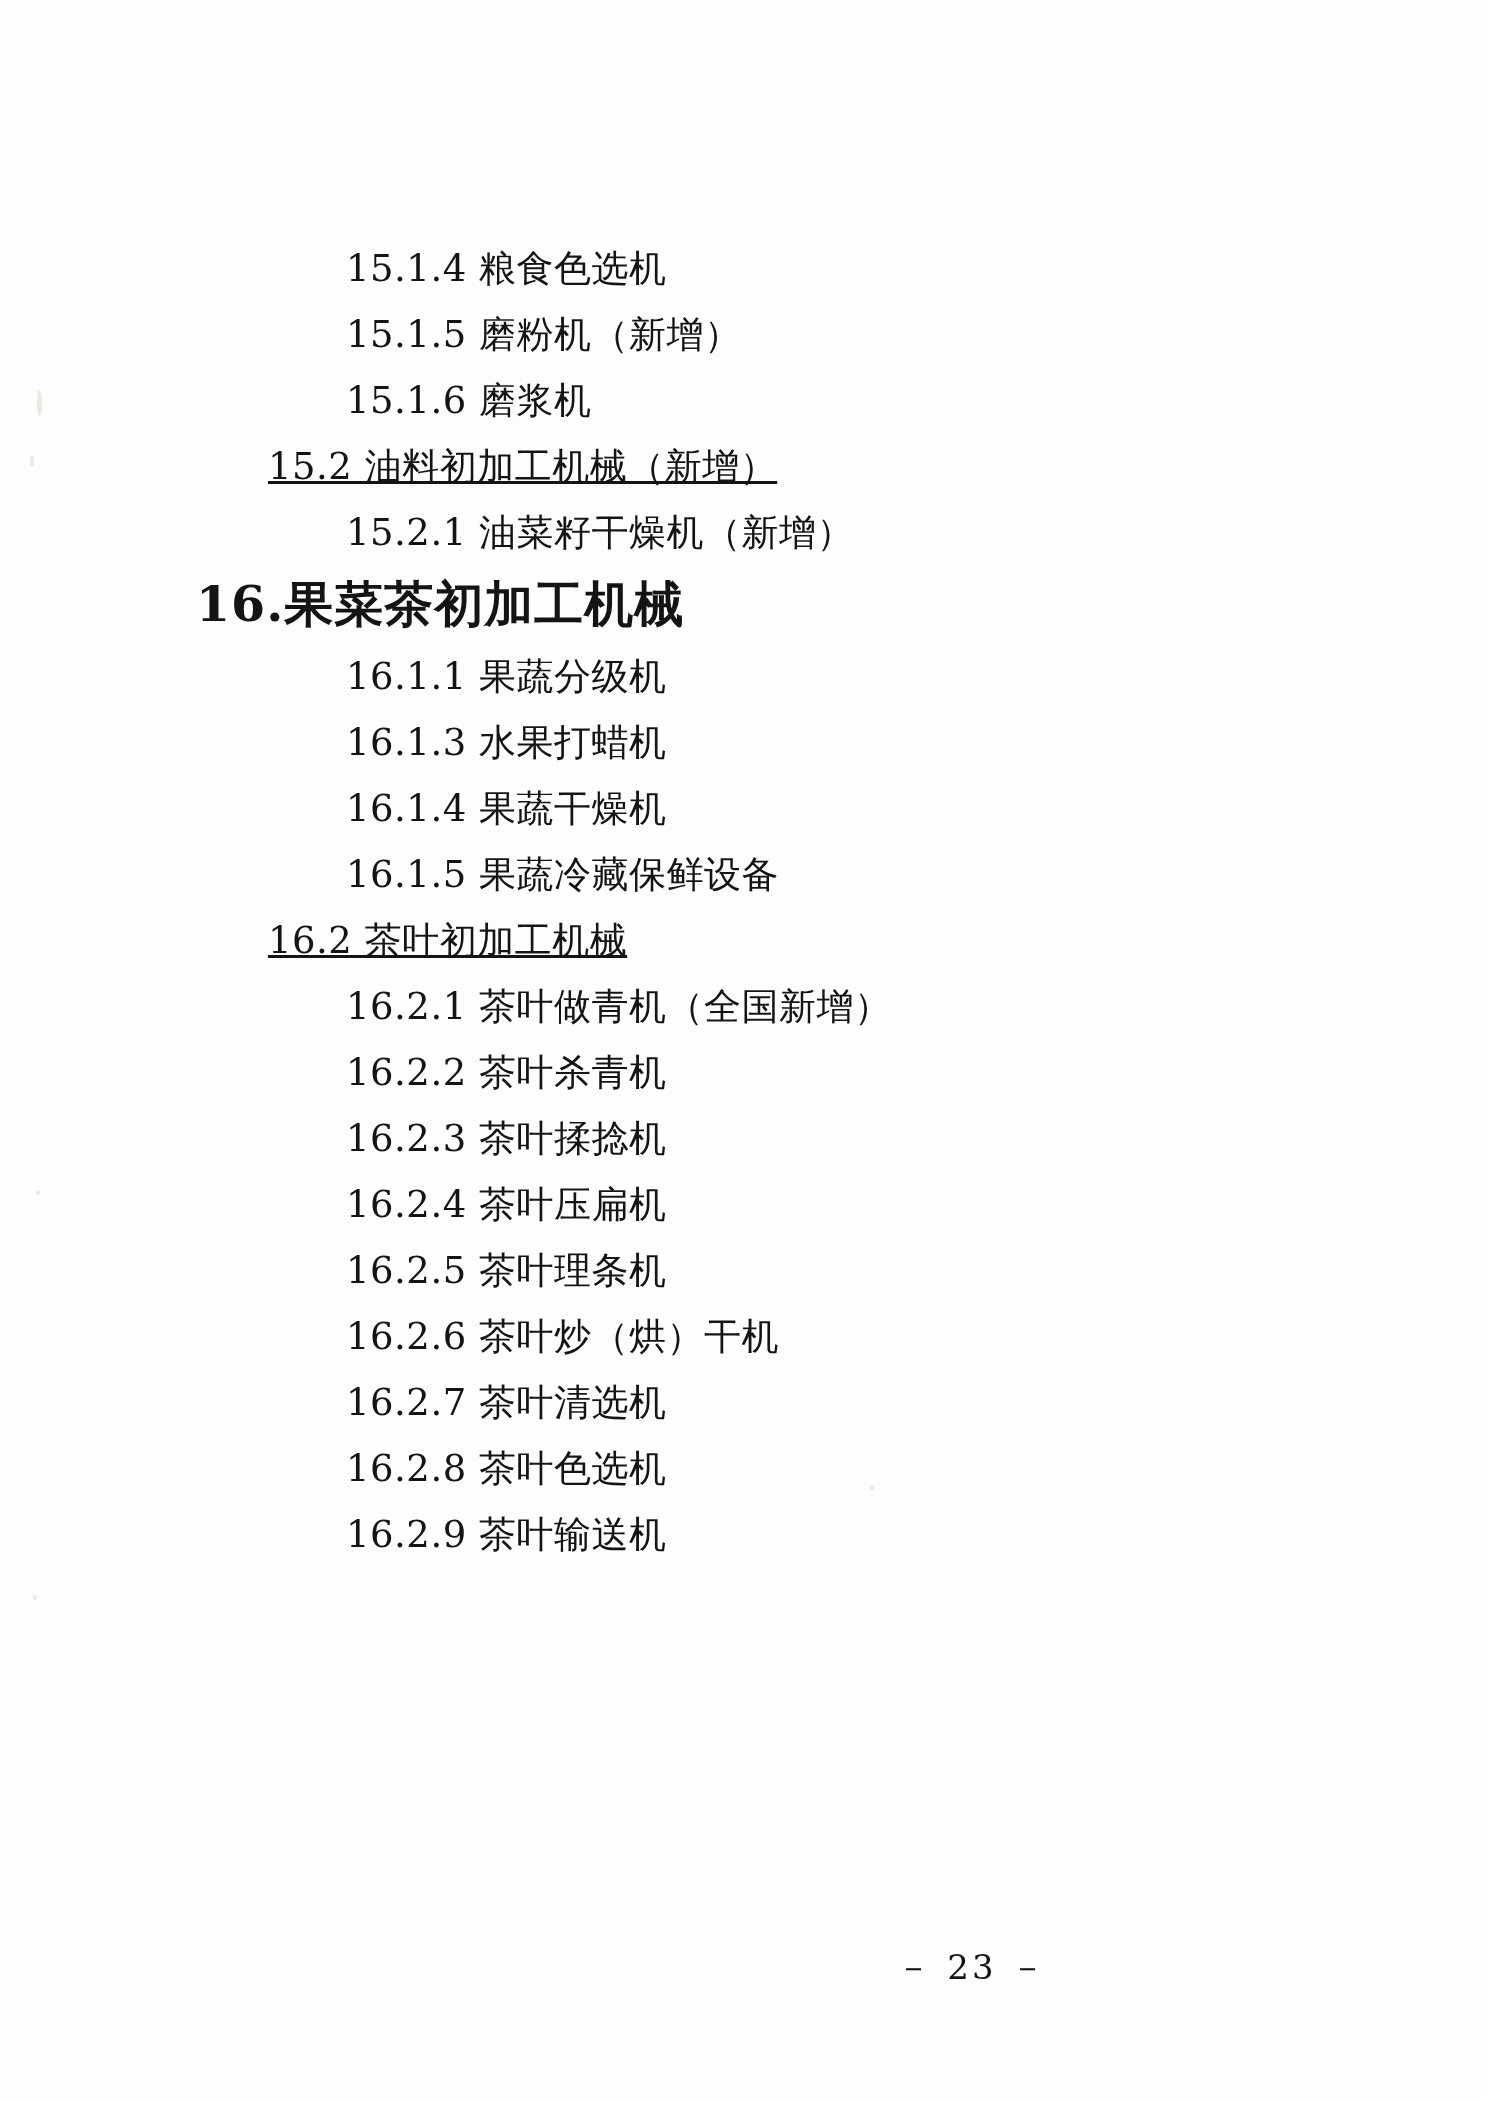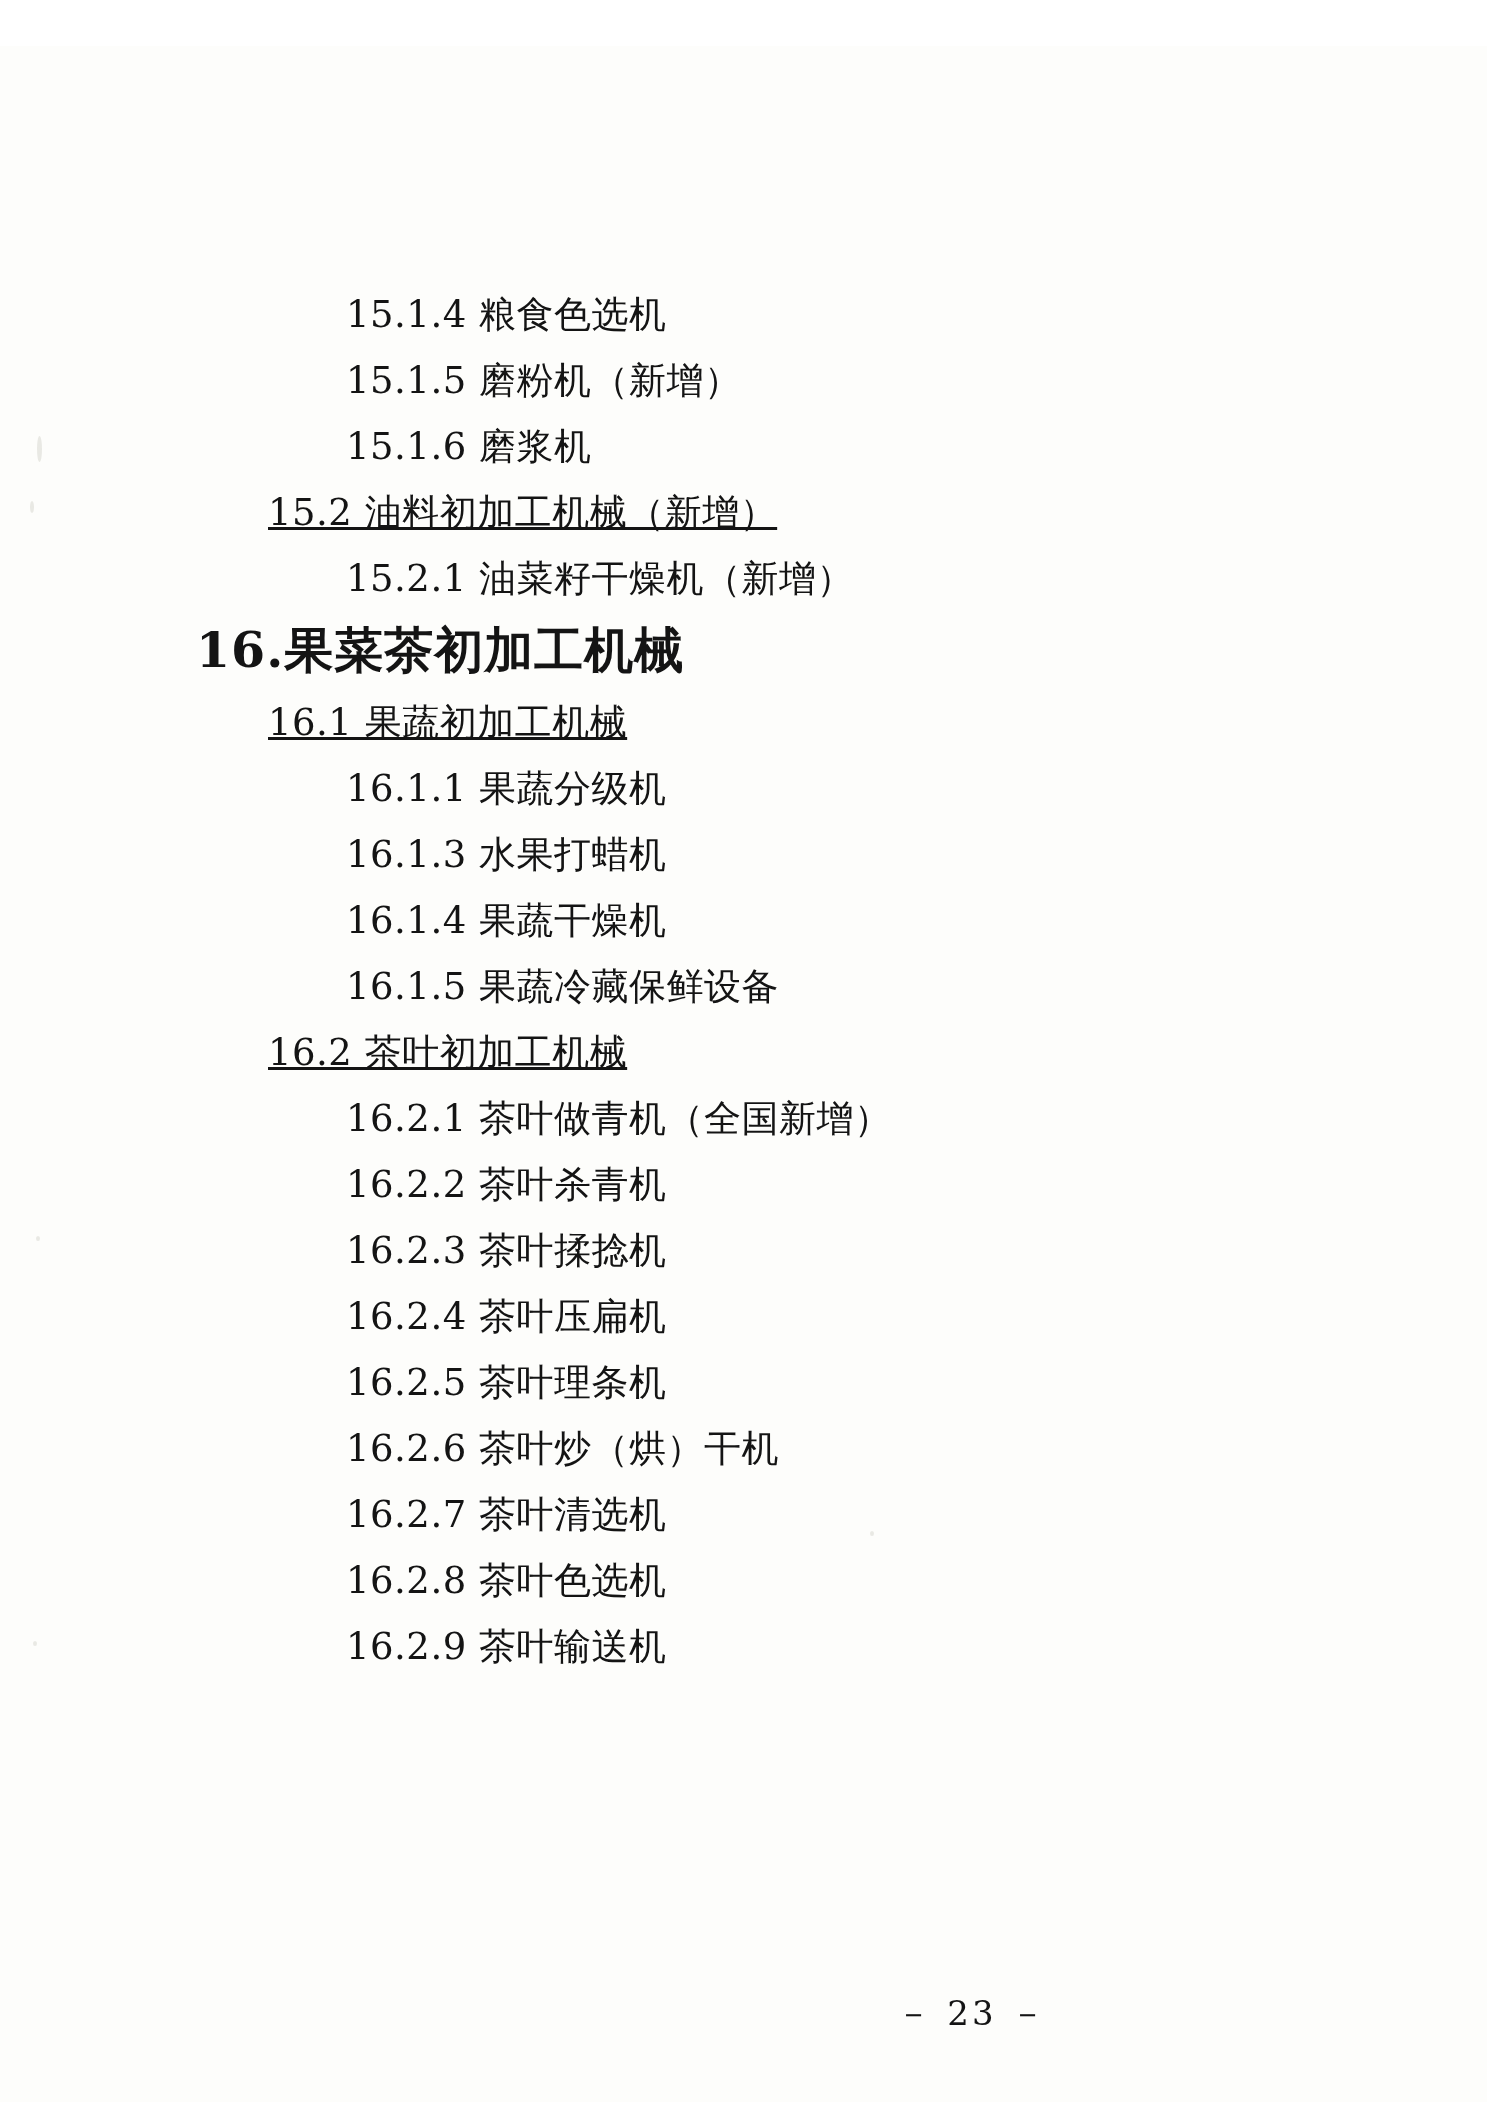--- a/index.html
+++ b/index.html
@@ -12,21 +12,20 @@
     height: 2102px;
     position: relative;
     font-family: "DejaVu Serif", "Liberation Serif", serif;
     color: #1a1a1a;
     overflow: hidden;
   }
   .page {
     position: absolute;
     inset: 0;
     background: #fdfdfb;
-    margin-top: 46px;
   }
   .content {
     position: absolute;
     left: 0;
     top: 0;
     width: 1487px;
     padding-top: 250px;
     box-sizing: border-box;
   }
   .line {
@@ -84,21 +83,20 @@
   <div class="speck" style="left:33px; top:1595px; width:4px; height:5px;"></div>
   <div class="speck" style="left:870px; top:1485px; width:4px; height:5px;"></div>
 
   <div class="content" id="content">
       <div class="line lvl-3">15.1.4 粮食色选机</div>
       <div class="line lvl-3">15.1.5 磨粉机（新增）</div>
       <div class="line lvl-3">15.1.6 磨浆机</div>
       <div class="line lvl-2">15.2 油料初加工机械（新增）</div>
       <div class="line lvl-3">15.2.1 油菜籽干燥机（新增）</div>
       <div class="line lvl-1">16.果菜茶初加工机械</div>
-      <div class="line lvl-2">16.1 果蔬初加工机械</div>
       <div class="line lvl-3">16.1.1 果蔬分级机</div>
       <div class="line lvl-3">16.1.3 水果打蜡机</div>
       <div class="line lvl-3">16.1.4 果蔬干燥机</div>
       <div class="line lvl-3">16.1.5 果蔬冷藏保鲜设备</div>
       <div class="line lvl-2">16.2 茶叶初加工机械</div>
       <div class="line lvl-3">16.2.1 茶叶做青机（全国新增）</div>
       <div class="line lvl-3">16.2.2 茶叶杀青机</div>
       <div class="line lvl-3">16.2.3 茶叶揉捻机</div>
       <div class="line lvl-3">16.2.4 茶叶压扁机</div>
       <div class="line lvl-3">16.2.5 茶叶理条机</div>

